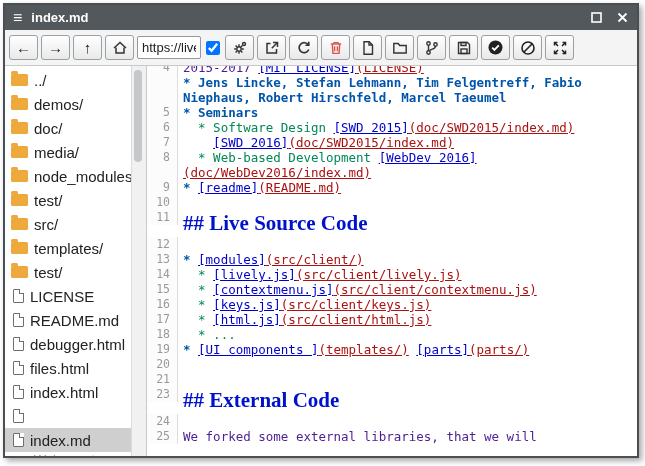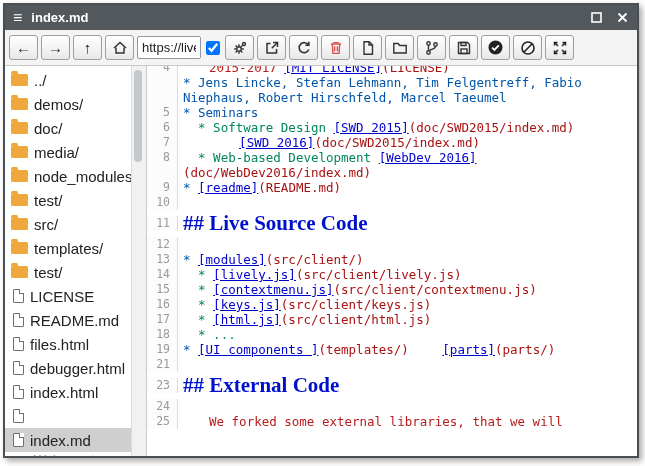--- a/index.html
+++ b/index.html
@@ -50,28 +50,28 @@
   .vthumb{position:absolute;top:4px;left:2px;width:8px;height:92px;background:#c4c8cb;border-radius:4px;}
 
   
   .editor{flex:1;min-width:0;overflow:hidden;background:#fff;
     font-family:"DejaVu Sans Mono","Liberation Mono",monospace;font-size:12.5px;}
   .lines{margin-top:-6px;}
   .line{display:flex;line-height:15px;white-space:pre;}
   .gutter{width:23px;flex:none;text-align:right;padding-right:7px;color:#9a9a9a;
     border-right:1px solid #ddd;font-size:11.5px;background:#fcfcfc;}
   .code{padding-left:5px;}
-  .line.header-line{align-items:center;}
+  .line.header-line{align-items:flex-start;}
   .header-line .code{font-family:Liberation Serif, serif;font-weight:bold;
     font-size:21px;line-height:27px;}
-  .seg-plain{color:#b91c1c;margin-left:26px;}
-  .seg-list1{color:#0055aa;}
+  .seg-plain{color:#4c1d95;}
+  .seg-list1{color:#0055aa;font-weight:bold;}
   .seg-list2{color:#008855;}
   .seg-link{color:#0000cc;text-decoration:underline;}
-  .seg-url{color:#aa1111;}
+  .seg-url{color:#aa1111;text-decoration:underline;}
   .seg-header{color:#0011cc;}
 </style>
 </head>
 <body>
 
 <div class="window">
 
   <div class="titlebar">
     <span class="menu-glyph">≡</span>
     <span class="win-title">index.md</span>
@@ -225,25 +225,25 @@
           <div class="fitem">
             <span class="ico-file"></span>
             <span>LICENSE</span>
           </div>
           <div class="fitem">
             <span class="ico-file"></span>
             <span>README.md</span>
           </div>
           <div class="fitem">
             <span class="ico-file"></span>
+            <span>debugger.html</span>
+          </div>
+          <div class="fitem">
+            <span class="ico-file"></span>
             <span>files.html</span>
-          </div>
-          <div class="fitem">
-            <span class="ico-file"></span>
-            <span>debugger.html</span>
           </div>
           <div class="fitem">
             <span class="ico-file"></span>
             <span>index.html</span>
           </div>
           <div class="fitem">
             <span class="ico-file"></span>
           </div>
           <div class="fitem selected">
             <span class="ico-file"></span>
@@ -271,20 +271,21 @@
           <div class="line"><span class="gutter">10</span><span class="code"></span></div>
           <div class="line header-line"><span class="gutter">11</span><span class="code"><span class="seg-header">## Live Source Code</span></span></div>
           <div class="line"><span class="gutter">12</span><span class="code"></span></div>
           <div class="line"><span class="gutter">13</span><span class="code"><span class="seg-list1">* </span><span class="seg-link">[modules]</span><span class="seg-url">(src/client/)</span></span></div>
           <div class="line"><span class="gutter">14</span><span class="code"><span class="seg-list2">  * </span><span class="seg-link">[lively.js]</span><span class="seg-url">(src/client/lively.js)</span></span></div>
           <div class="line"><span class="gutter">15</span><span class="code"><span class="seg-list2">  * </span><span class="seg-link">[contextmenu.js]</span><span class="seg-url">(src/client/contextmenu.js)</span></span></div>
           <div class="line"><span class="gutter">16</span><span class="code"><span class="seg-list2">  * </span><span class="seg-link">[keys.js]</span><span class="seg-url">(src/client/keys.js)</span></span></div>
           <div class="line"><span class="gutter">17</span><span class="code"><span class="seg-list2">  * </span><span class="seg-link">[html.js]</span><span class="seg-url">(src/client/html.js)</span></span></div>
           <div class="line"><span class="gutter">18</span><span class="code"><span class="seg-list2">  * ...</span></span></div>
           <div class="line"><span class="gutter">19</span><span class="code"><span class="seg-list1">* </span><span class="seg-link">[UI components ]</span><span class="seg-url">(templates/)</span><span class="seg-plain"> </span><span class="seg-link">[parts]</span><span class="seg-url">(parts/)</span></span></div>
+          <div class="line"><span class="gutter">20</span><span class="code"></span></div>
           <div class="line"><span class="gutter">21</span><span class="code"></span></div>
           <div class="line header-line"><span class="gutter">23</span><span class="code"><span class="seg-header">## External Code</span></span></div>
           <div class="line"><span class="gutter">24</span><span class="code"></span></div>
           <div class="line"><span class="gutter">25</span><span class="code"><span class="seg-plain">We forked some external libraries, that we will</span></span></div>
         </div>
     </div>
 
   </div>
 </div>
 

